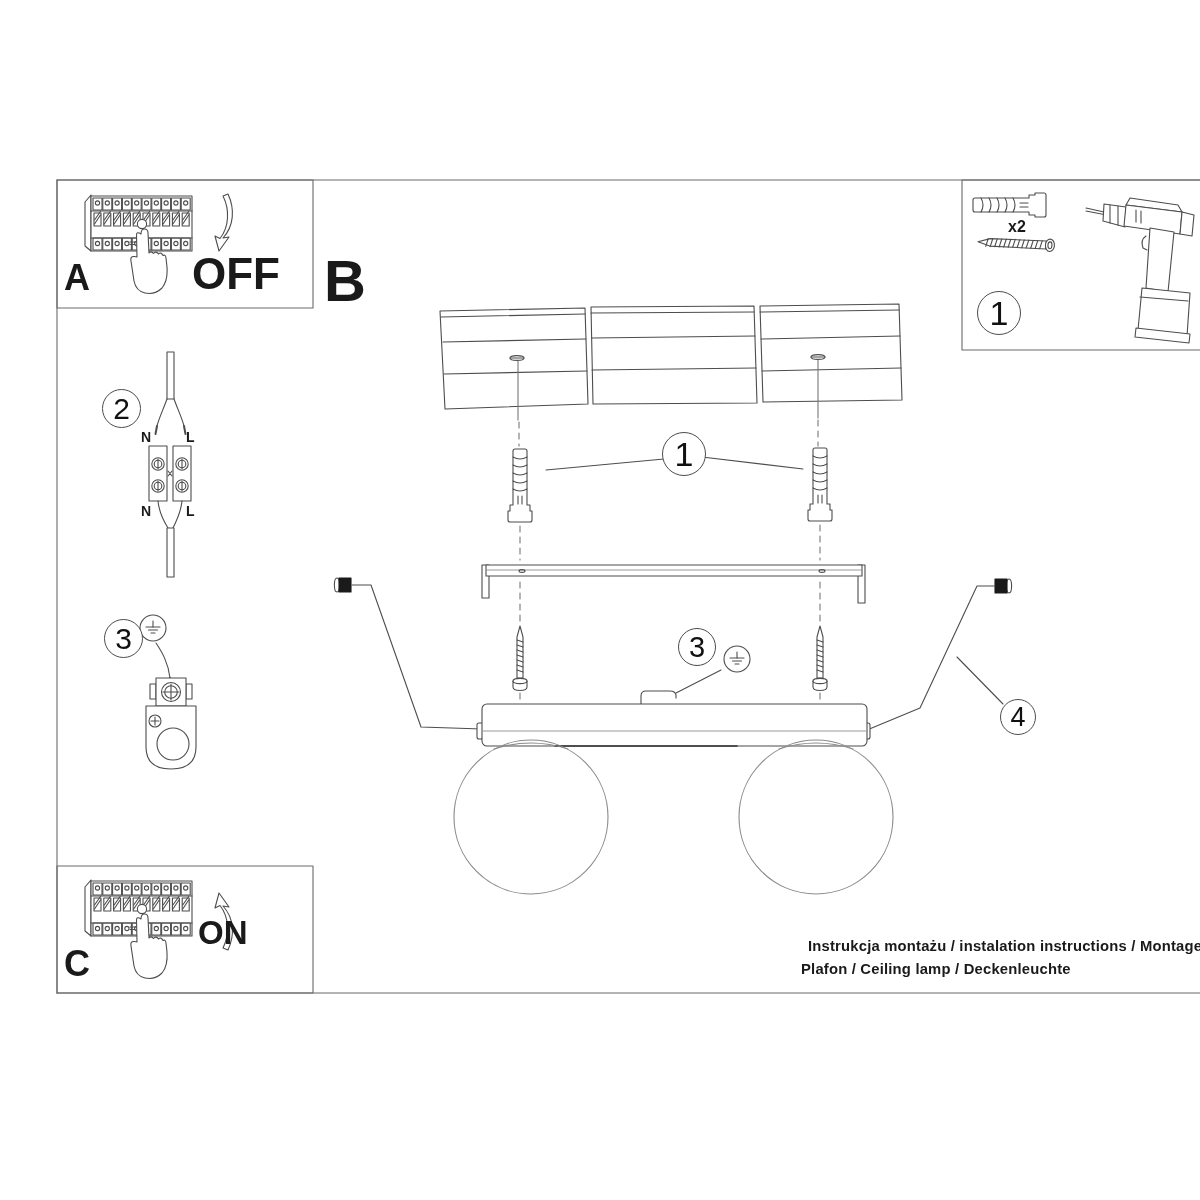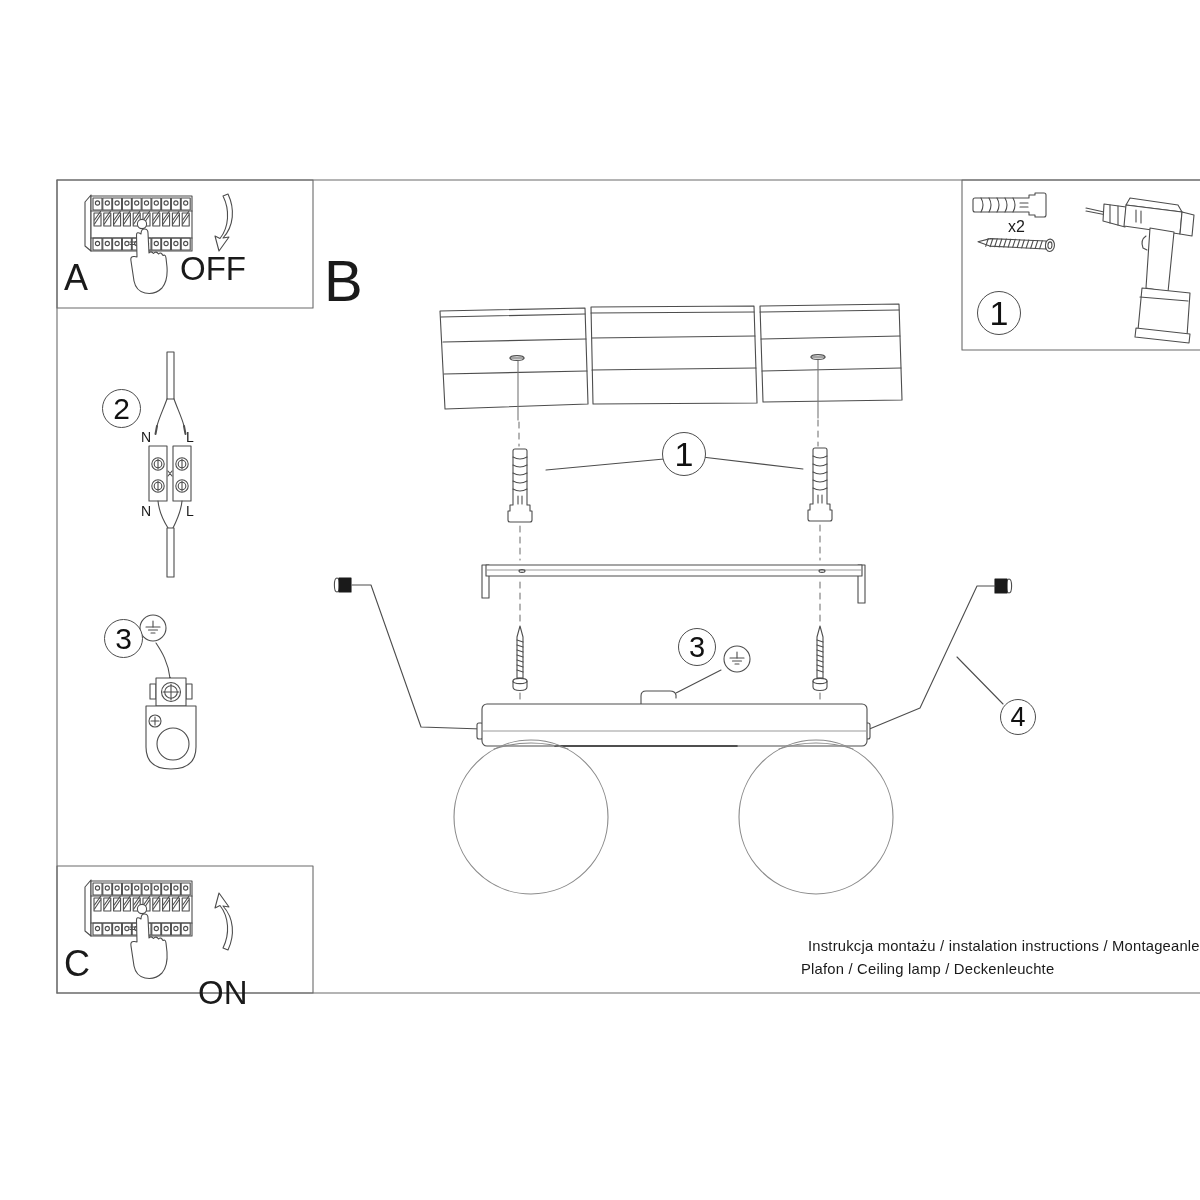--- a/index.html
+++ b/index.html
@@ -1,18 +1,18 @@
 <!DOCTYPE html>
 <html><head>
 <meta charset="utf-8">
 <style>
   html,body{margin:0;padding:0;background:#fff;}
   #page{position:relative;width:1200px;height:1200px;background:#fff;overflow:hidden;
         font-family:"Liberation Sans", sans-serif;color:#1a1a1a;}
-  .lbl{position:absolute;color:#1a1a1a;white-space:nowrap;line-height:1;}
+  .lbl{position:absolute;color:#1a1a1a;white-space:nowrap;line-height:1;font-weight:bold;}
   .circ{position:absolute;border:1.6px solid #4d4d4d;border-radius:50%;background:#fff;
         display:flex;align-items:center;justify-content:center;color:#111;}
   svg{position:absolute;left:0;top:0;}
   .big-letter{font-size:34px;}
   .footer{font-size:14.8px;letter-spacing:0.2px;}
 </style>
 </head>
 <body>
 
 <div id="page">
@@ -262,24 +262,24 @@
     <circle cx="531" cy="817" r="77"></circle>
     <path d="M494,749 Q531,737 568,749"></path>
   </g>
   <g stroke="#8a8a8a">
     <circle cx="816" cy="817" r="77"></circle>
     <path d="M779,749 Q816,737 853,749"></path>
   </g>
 </svg>
 
 <div class="lbl big-letter" style="left:64px;top:260px;font-size:36px;">A</div>
-<div class="lbl" style="left:180px;top:252px;font-size:33px;">OFF</div>
+<div class="lbl" style="left:192px;top:252px;font-size:44px;">OFF</div>
 <div class="lbl" style="left:324px;top:252px;font-size:58px;">B</div>
 <div class="lbl big-letter" style="left:64px;top:946px;font-size:36px;">C</div>
-<div class="lbl" style="left:198px;top:976px;font-size:33px;">ON</div>
+<div class="lbl" style="left:198px;top:916px;font-size:33px;">ON</div>
 
 <div class="circ" style="left:102px;top:389px;width:37px;height:37px;font-size:30px;">
       <span>2</span>
     </div>
 <div class="circ" style="left:104px;top:619px;width:37px;height:37px;font-size:30px;">
       <span>3</span>
     </div>
 
 <div class="lbl" style="left:141px;top:430px;font-size:14px;">N</div>
 <div class="lbl" style="left:186px;top:430px;font-size:14px;">L</div>

